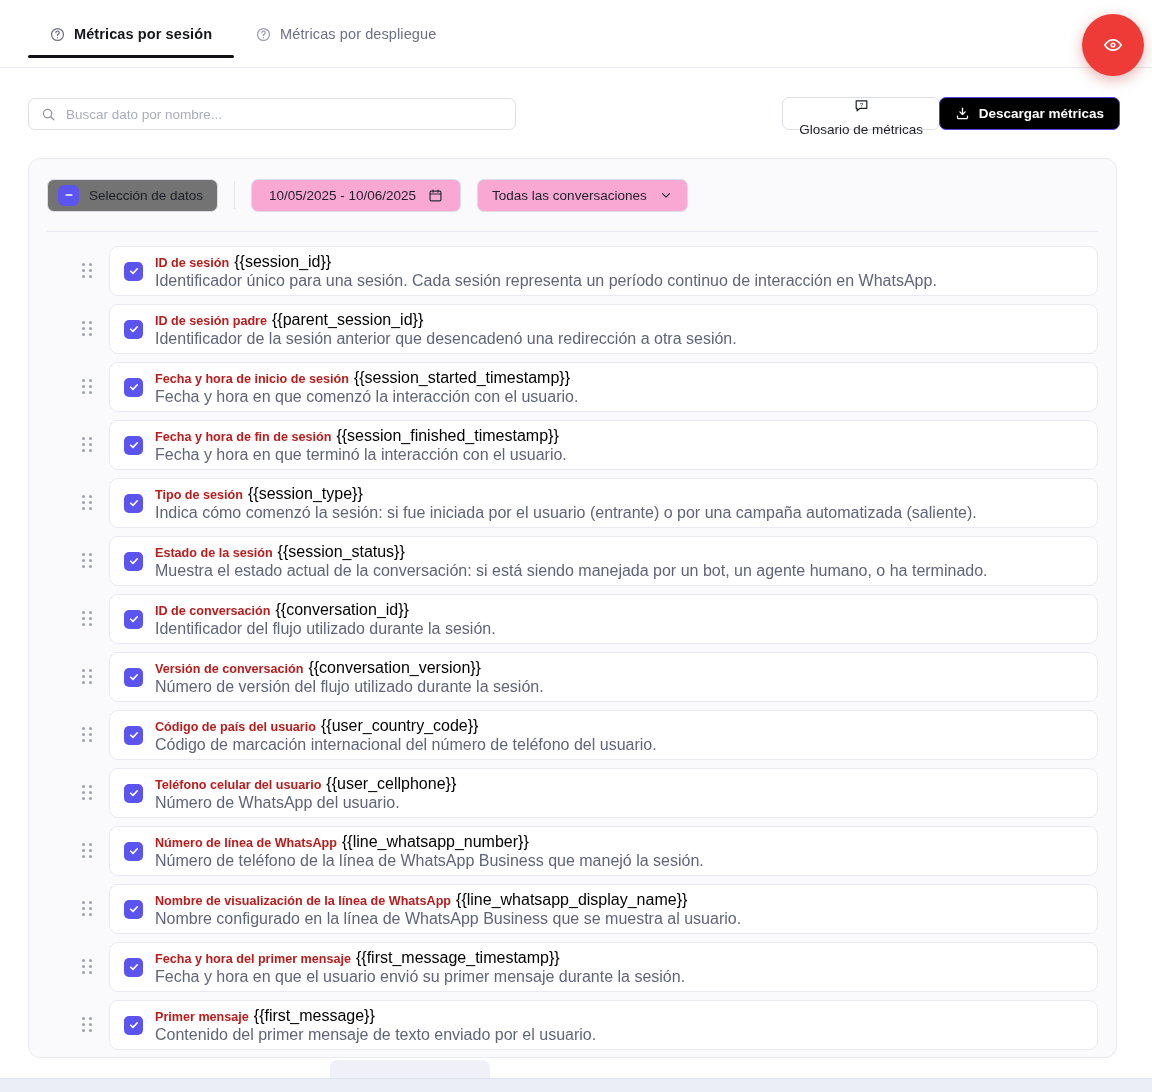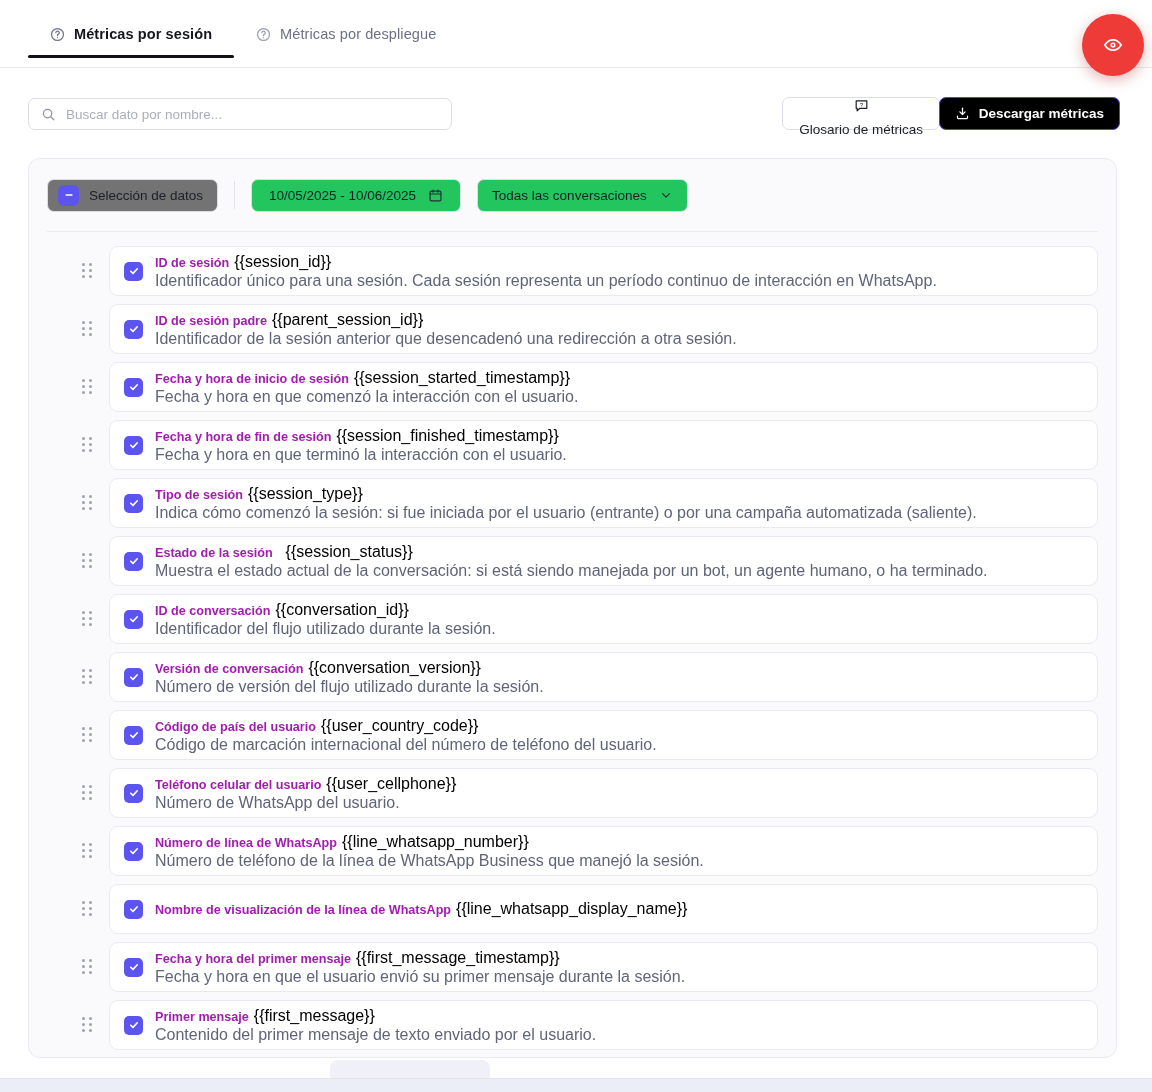--- a/index.html
+++ b/index.html
@@ -72,21 +72,21 @@
   
   .toolbar {
     position: absolute;
     top: 90px; left: 0;
     width: 1152px;
     height: 50px;
   }
   .search-box {
     position: absolute;
     left: 28px; top: 8px;
-    width: 424px; height: 32px;
+    width: 488px; height: 32px;
     border: 1px solid #dcdee7;
     border-radius: 7px;
     background: #fff;
     display: flex;
     align-items: center;
     gap: 10px;
     padding: 4px 12px;
   }
   .search-box input {
     border: none;
@@ -169,21 +169,21 @@
     background: #e2e4ec;
     flex: none;
   }
   .pill {
     display: inline-flex;
     align-items: center;
     justify-content: center;
     gap: 12px;
     height: 33px;
     padding: 0 14px;
-    background: #22c55e;
+    background: #f9a8d4;
     border: 1px solid #dcdee7;
     border-radius: 7px;
     font-size: 13.5px;
     color: #1d1f29;
     cursor: pointer;
     white-space: nowrap;
   }
   .pill .cal, .pill .chev { color: #2a2d38; display: flex; }
 
   .card-divider {
@@ -240,21 +240,21 @@
     flex: none;
     display: flex;
     align-items: center;
     justify-content: center;
     cursor: pointer;
   }
   .cbx.ind { width: 21px; height: 21px; border-radius: 6px; }
   .row-text { min-width: 0; }
   .row-title {
     font-size: 12.6px;
-    color: #a21caf;
+    color: #b91c1c;
     font-weight: 700;
     line-height: 16px;
     white-space: nowrap;
   }
   .row-desc {
     font-size: 16px;
     color: #5f6479;
     line-height: 16px;
     margin-top: 2px;
     white-space: nowrap;
@@ -512,21 +512,21 @@
             <i></i>
             <i></i>
           </div>
           <div class="row-card">
             <span class="cbx">
               <svg width="12" height="12" viewBox="0 0 24 24" fill="none" stroke="#ffffff" stroke-width="3.2" stroke-linecap="round" stroke-linejoin="round">
                 <path d="M5.5 12.4 10 16.8 18.6 7.6"></path>
               </svg>
             </span>
             <div class="row-text">
-              <div style="white-space: nowrap; line-height: 16px;"><div class="row-title" style="display: inline;">Estado de la sesión</div><span class="tok" style="display: inline; margin-left: 13px;">{{session_status}}</span></div>
+              <div style="white-space: nowrap; line-height: 16px;"><div class="row-title" style="display: inline;">Estado de la sesión</div><span class="tok" style="display: inline; margin-left: 5px;">{{session_status}}</span></div>
               <div class="row-desc">Muestra el estado actual de la conversación: si está siendo manejada por un bot, un agente humano, o ha terminado.</div>
             </div>
           </div>
         </div>
         <div class="row">
           <div class="handle">
             <i></i>
             <i></i>
             <i></i>
             <i></i>
@@ -639,20 +639,21 @@
             <i></i>
           </div>
           <div class="row-card">
             <span class="cbx">
               <svg width="12" height="12" viewBox="0 0 24 24" fill="none" stroke="#ffffff" stroke-width="3.2" stroke-linecap="round" stroke-linejoin="round">
                 <path d="M5.5 12.4 10 16.8 18.6 7.6"></path>
               </svg>
             </span>
             <div class="row-text">
               <div style="white-space: nowrap; line-height: 16px;"><div class="row-title" style="display: inline;">Nombre de visualización de la línea de WhatsApp</div><span class="tok" style="display: inline; margin-left: 5px;">{{line_whatsapp_display_name}}</span></div>
+              <div class="row-desc">Nombre configurado en la línea de WhatsApp Business que se muestra al usuario.</div>
             </div>
           </div>
         </div>
         <div class="row">
           <div class="handle">
             <i></i>
             <i></i>
             <i></i>
             <i></i>
             <i></i>

